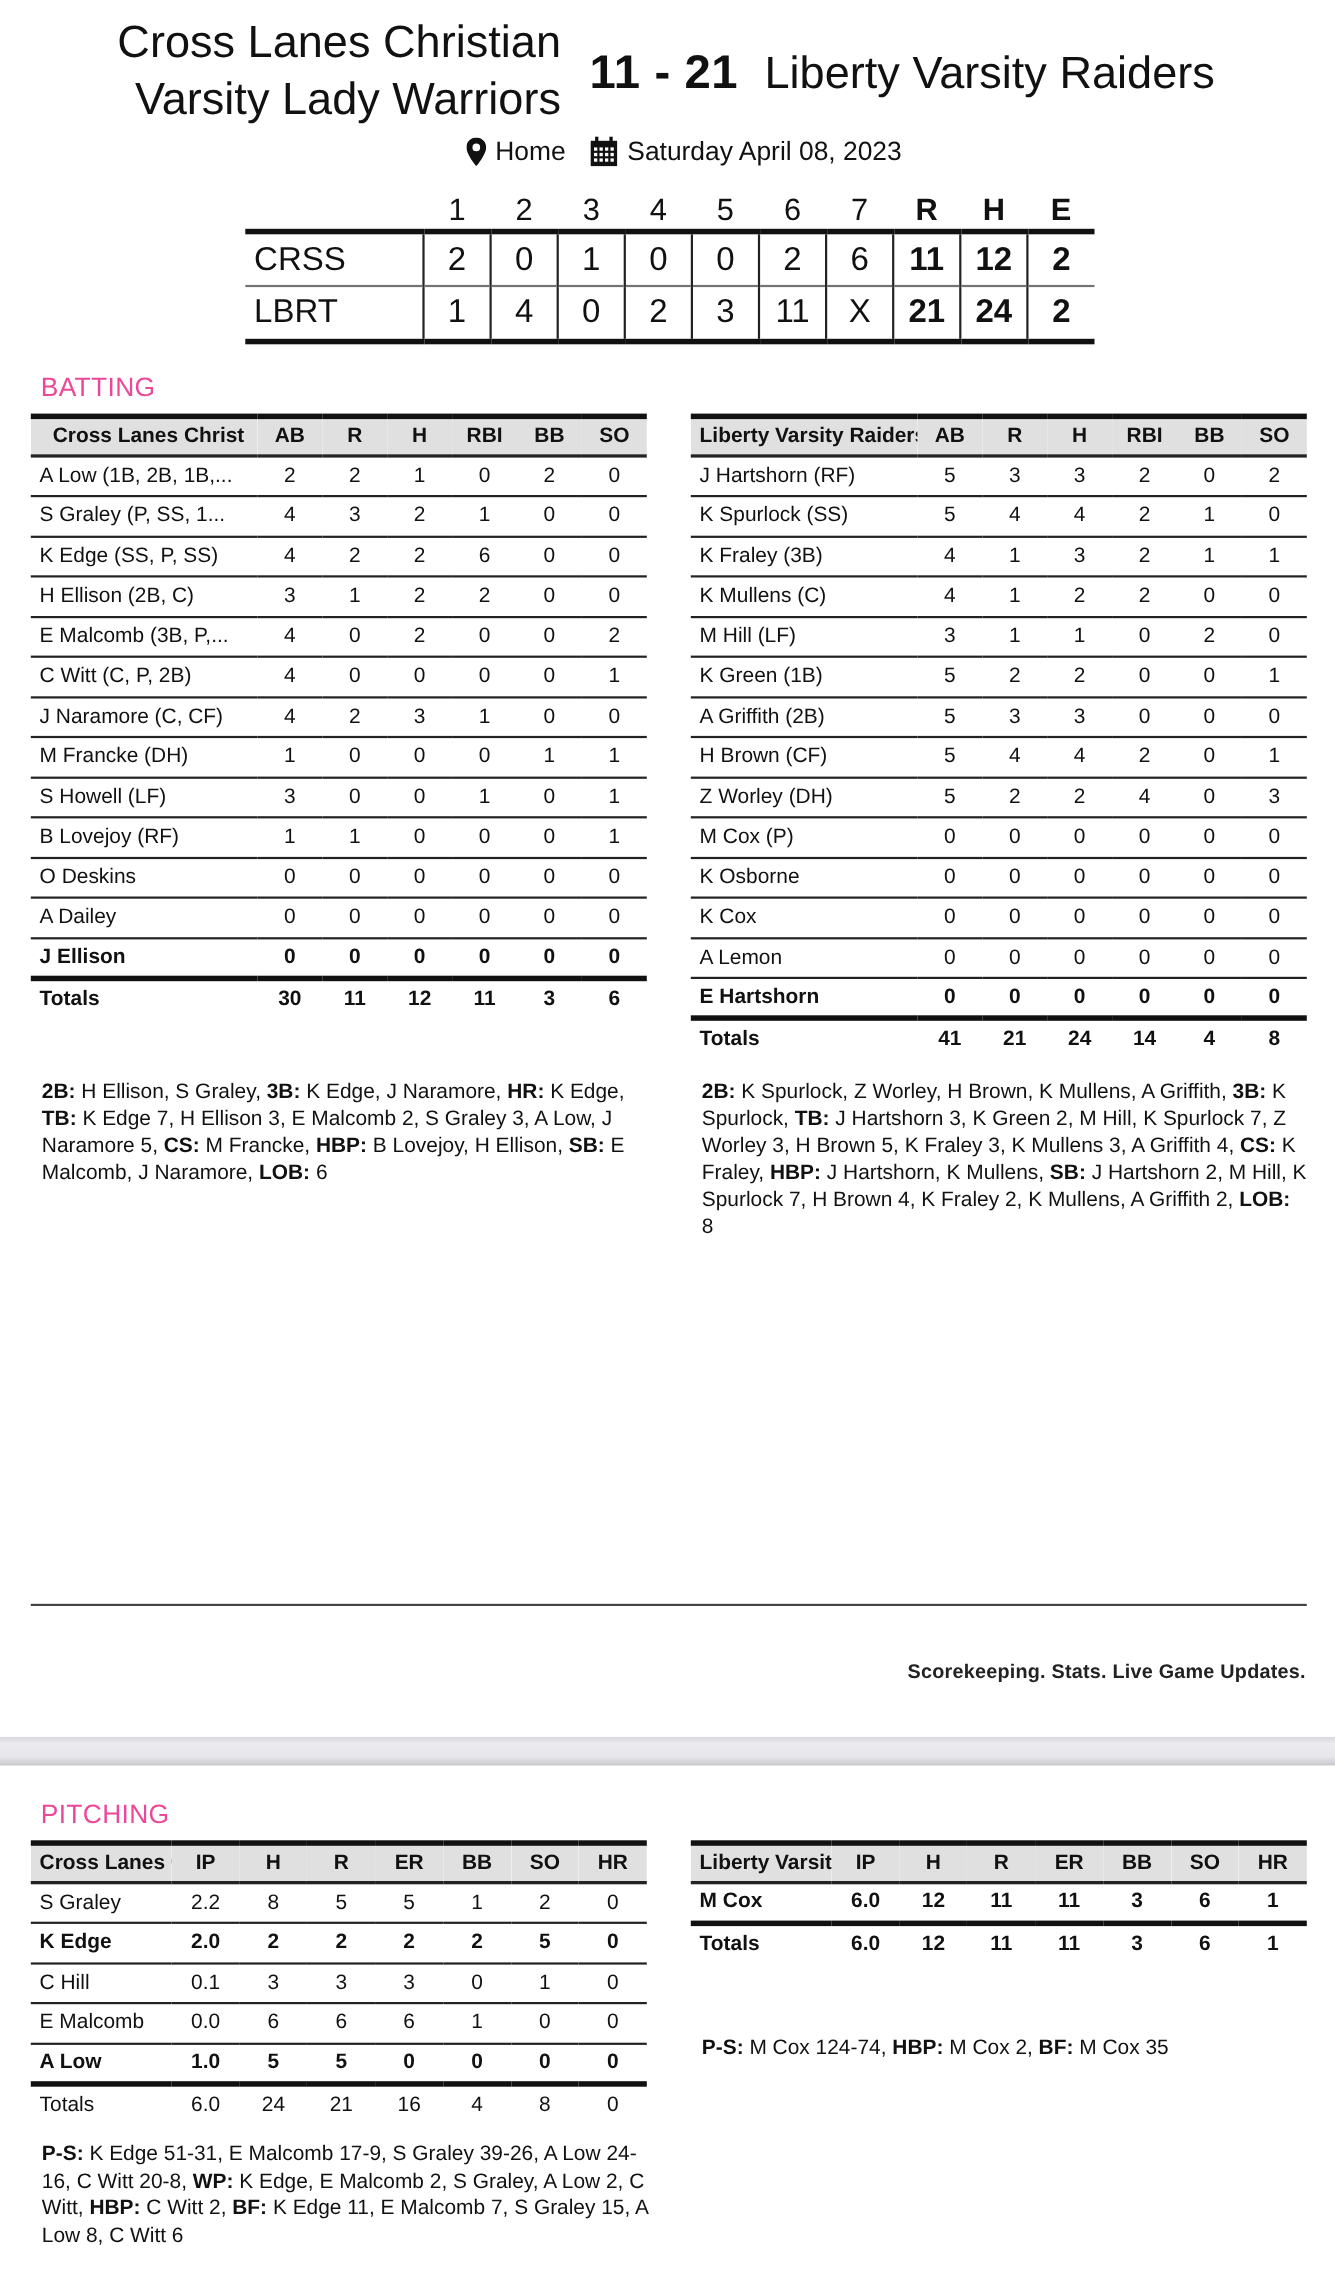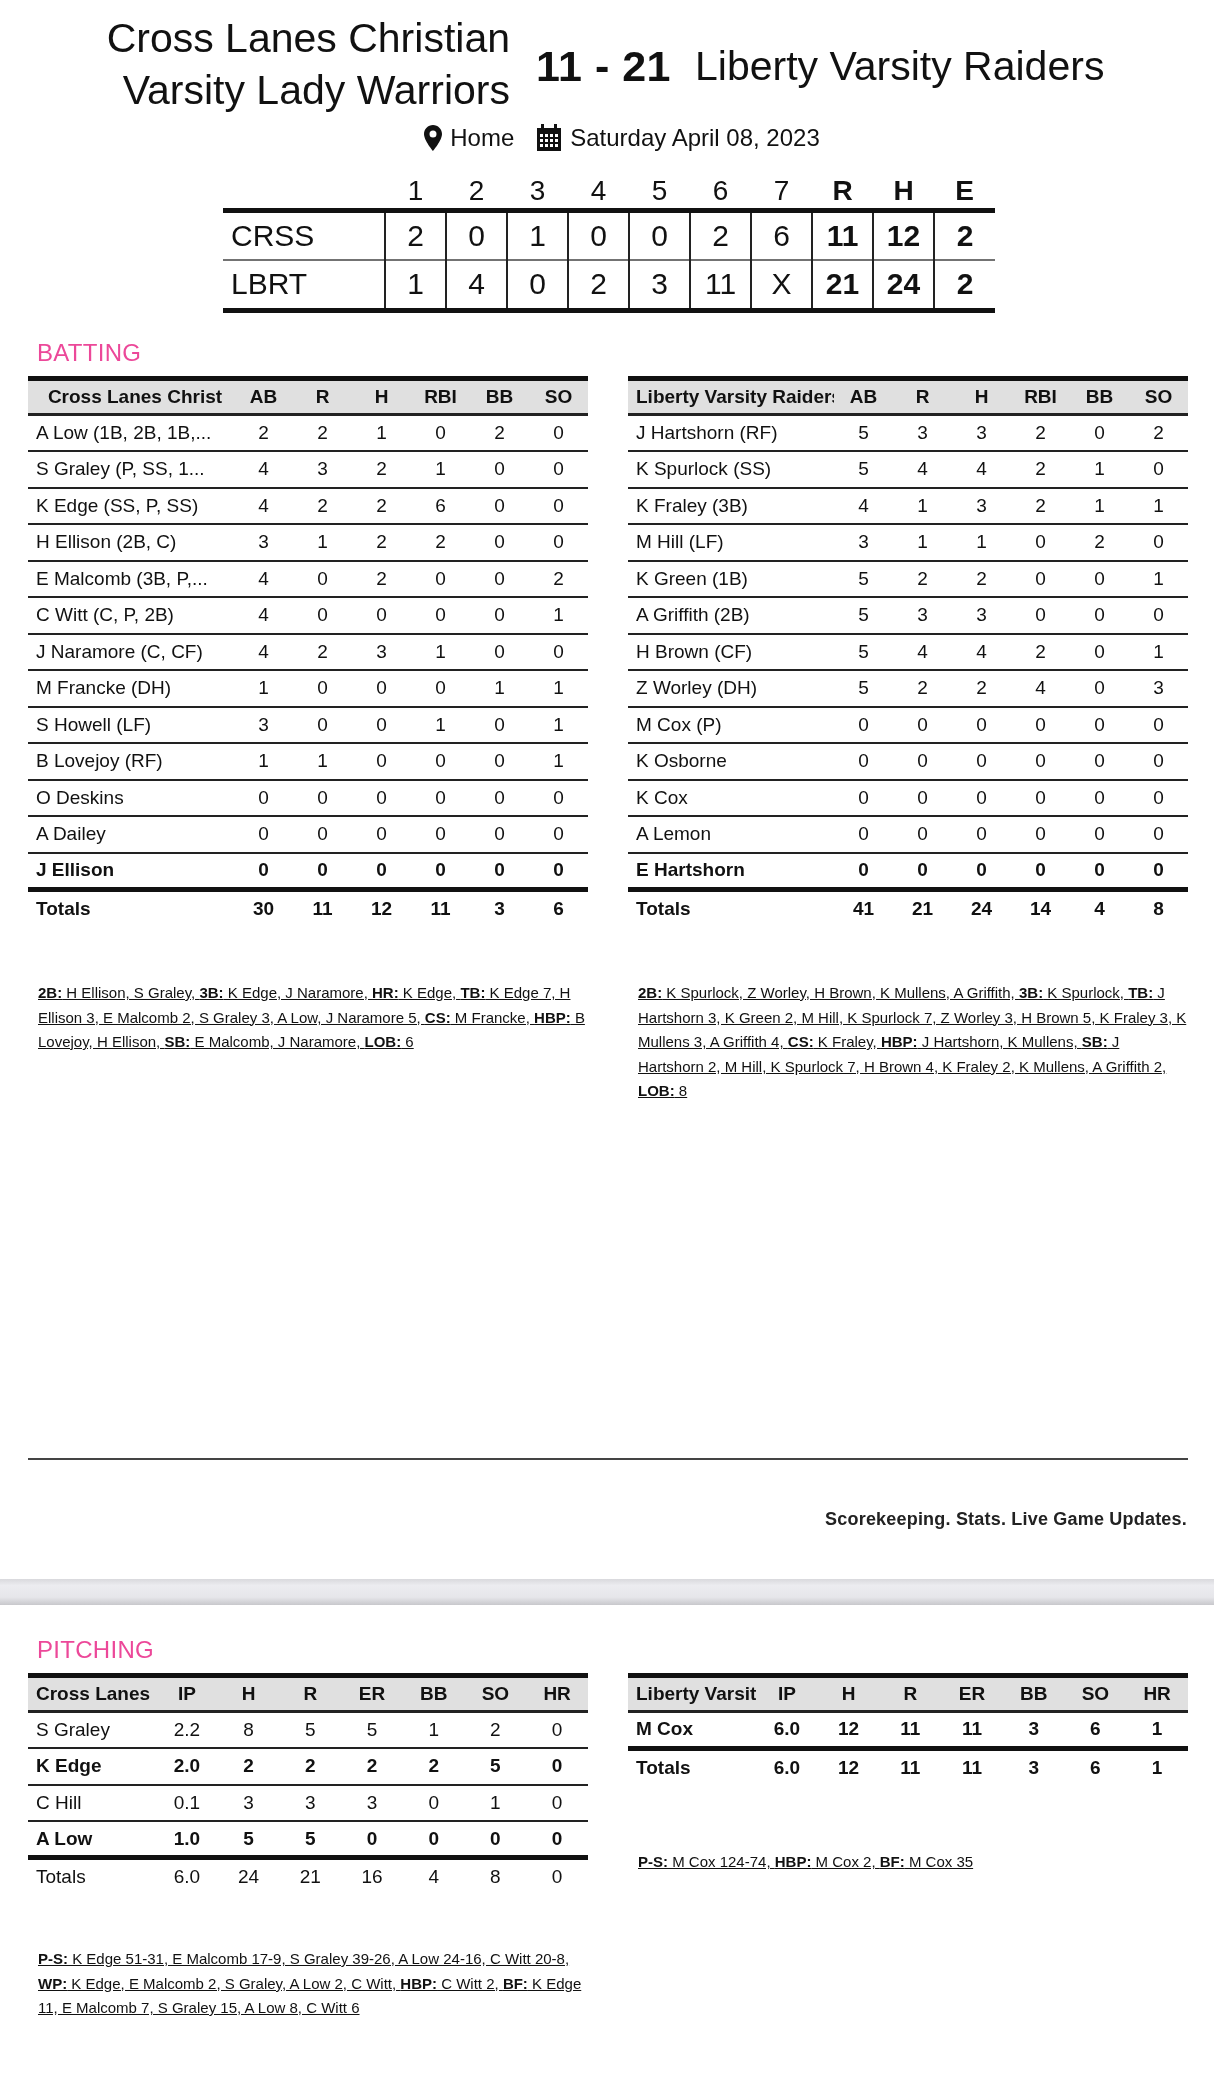--- a/index.html
+++ b/index.html
@@ -76,21 +76,21 @@
     font-size: 19px; height: 36.5px; text-align: center; padding: 0;
     border-bottom: 2px solid #222; white-space: nowrap; overflow: hidden;
   }
   .stat-table td.name { text-align: left; padding-left: 8px; }
   .stat-table tr.last-player td { border-bottom: 5px solid #111; font-weight: bold; }
   .stat-table tr.totals td { border-bottom: none; font-weight: bold; }
   .stat-table tr.totals.plain td { font-weight: normal; }
   .stat-table tr.bold-row td { font-weight: bold; }
 
   .notes {
-    position: absolute; font-size: 15px; line-height: 24.5px; color: #111; text-decoration: underline;
+    position: absolute; font-size: 19px; line-height: 24.5px; color: #111;
   }
   .notes b { font-weight: bold; }
 
   .divider {
     position: absolute; left: 28px; top: 1458px; width: 1160px; height: 2px; background: #444;
   }
   .tagline {
     position: absolute; right: 27px; top: 1509px;
     font-size: 18px; font-weight: bold; color: #222; letter-spacing: 0.2px;
   }
@@ -384,20 +384,29 @@
       <tr>
         <td class="name">K Fraley (3B)</td>
         <td>4</td>
         <td>1</td>
         <td>3</td>
         <td>2</td>
         <td>1</td>
         <td>1</td>
       </tr>
       <tr>
+        <td class="name">K Mullens (C)</td>
+        <td>4</td>
+        <td>1</td>
+        <td>2</td>
+        <td>2</td>
+        <td>0</td>
+        <td>0</td>
+      </tr>
+      <tr>
         <td class="name">M Hill (LF)</td>
         <td>3</td>
         <td>1</td>
         <td>1</td>
         <td>0</td>
         <td>2</td>
         <td>0</td>
       </tr>
       <tr>
         <td class="name">K Green (1B)</td>
@@ -546,20 +555,30 @@
         <td>0</td>
       </tr>
       <tr>
         <td class="name">C Hill</td>
         <td>0.1</td>
         <td>3</td>
         <td>3</td>
         <td>3</td>
         <td>0</td>
         <td>1</td>
+        <td>0</td>
+      </tr>
+      <tr>
+        <td class="name">E Malcomb</td>
+        <td>0.0</td>
+        <td>6</td>
+        <td>6</td>
+        <td>6</td>
+        <td>1</td>
+        <td>0</td>
         <td>0</td>
       </tr>
       <tr class="last-player">
         <td class="name">A Low</td>
         <td>1.0</td>
         <td>5</td>
         <td>5</td>
         <td>0</td>
         <td>0</td>
         <td>0</td>

